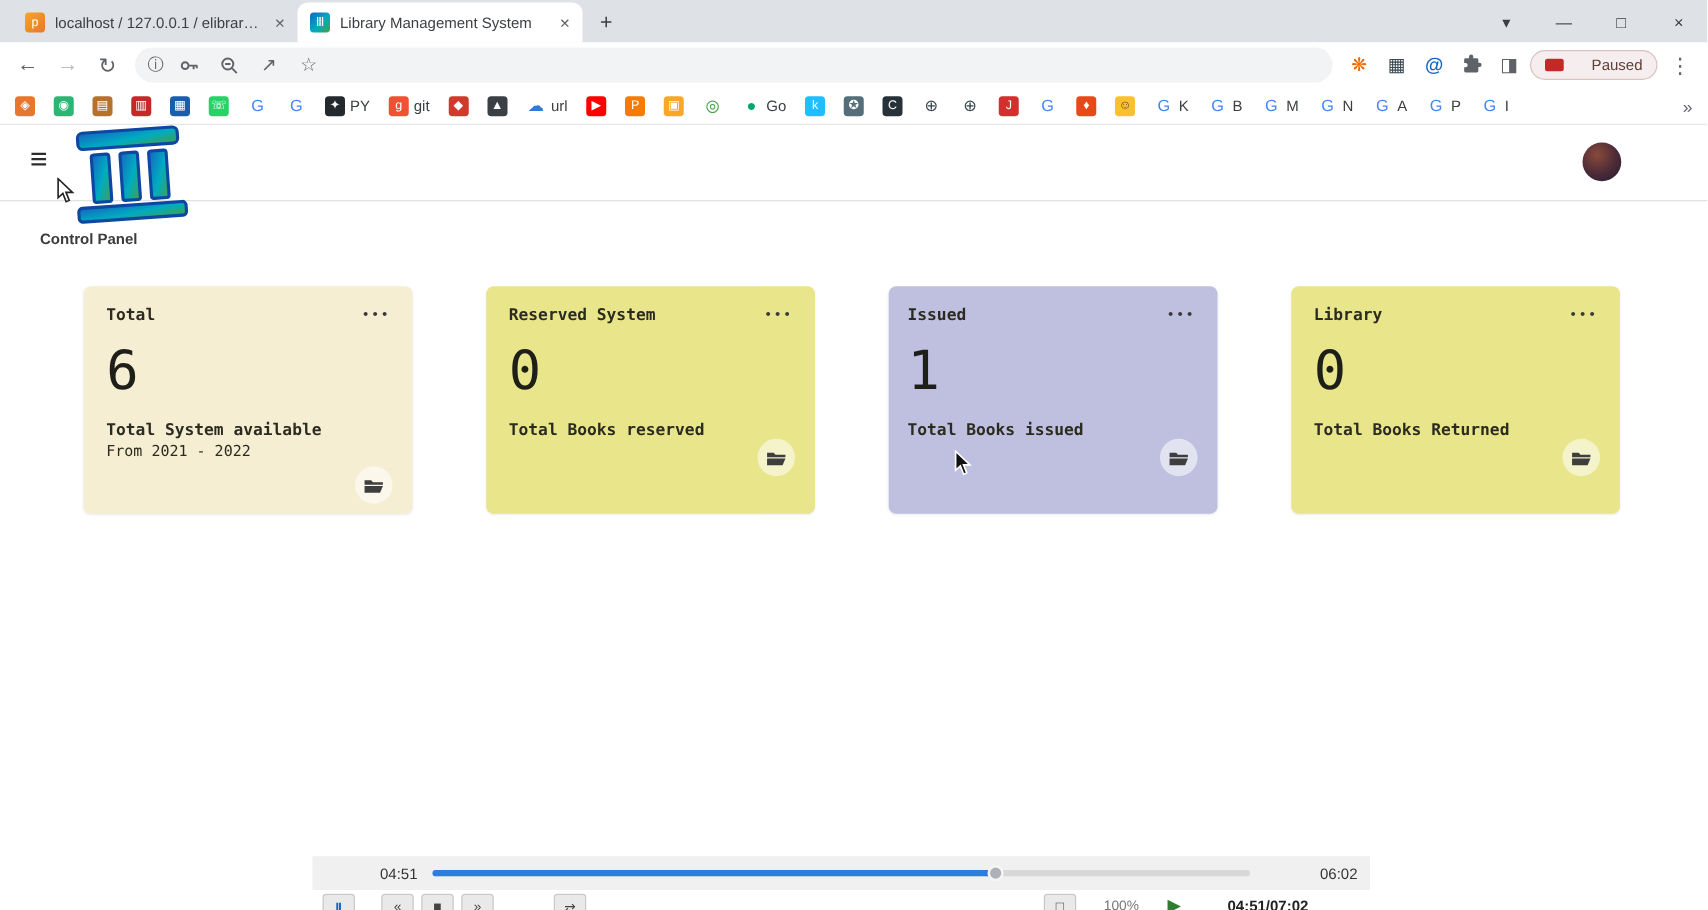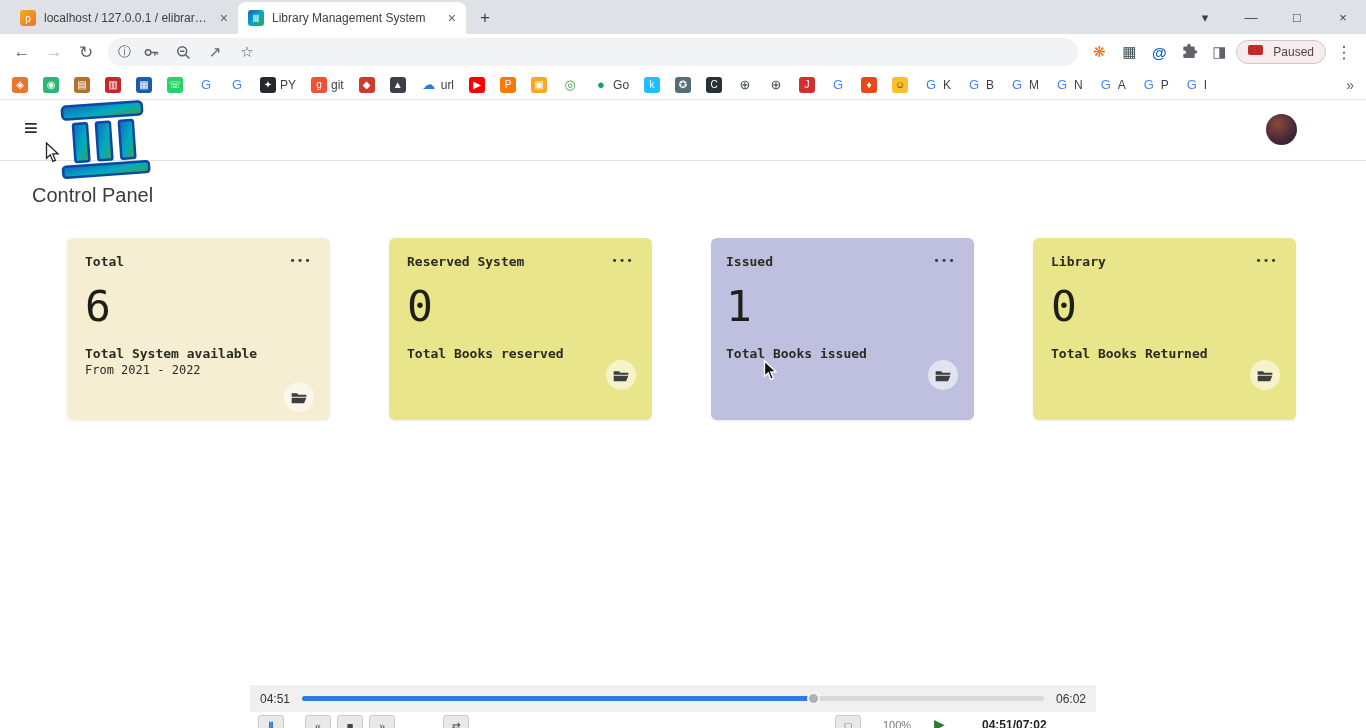--- a/index.html
+++ b/index.html
@@ -29,63 +29,63 @@
             font-size:17px; color:#5f6368; border-radius:50%; }
   .nav-ic.disabled { color:#b8bcc0; }
   .omnibox { flex:1; height:28px; background:#f1f3f4; border-radius:14px; display:flex;
              align-items:center; padding:0 10px; gap:8px; margin:0 4px; }
   .omni-info { font-size:13px; color:#5f6368; }
   .omni-url { flex:1; font-size:13.5px; color:#202124; }
   .omni-ic { display:flex; align-items:center; justify-content:center; width:24px; height:24px;
              color:#5f6368; font-size:15px; }
   .ext-ic { width:26px; height:26px; display:flex; align-items:center; justify-content:center;
             font-size:15px; }
-  .paused-pill { display:flex; align-items:flex-start; gap:10px; padding:4px 11px;
+  .paused-pill { display:flex; align-items:center; gap:22px; padding:4px 11px;
                  border:1px solid #d8c2c2; border-radius:14px; background:#f6eeee; }
   .paused-dot { width:15px; height:10px; border-radius:2px; background:#c62828; }
   .paused-txt { font-size:12px; color:#5d4037; }
 
   .bookmarks { height:30px; background:#fff; display:flex; align-items:center; padding:0 12px;
                gap:15px; border-bottom:1px solid #e4e6e8; }
   .bm { display:flex; align-items:center; gap:4px; flex:0 0 auto; }
   .bm-ic { font-size:13px; line-height:16px; width:16px; height:16px; text-align:center; }
   .bm-ic.boxed { border-radius:3px; font-size:10px; line-height:16px; }
   .bm-tx { font-size:12px; color:#3c4043; }
   .bm-overflow { margin-left:auto; color:#5f6368; font-size:14px; }
 
   
   .page { position:relative; height:628px; background:#fff; }
   .page-header { height:61px; border-bottom:1px solid #e2e2e2; position:relative; }
   .hamburger { position:absolute; left:24px; top:16px; font-size:24px; color:#2d2d2d; line-height:1; }
   .logo { position:absolute; left:52px; top:-2px; z-index:2; }
   .avatar { position:absolute; right:69px; top:14px; width:31px; height:31px; border-radius:50%;
             background:radial-gradient(circle at 38% 32%, #8a4a3a, #4a2a38 55%, #221c30); }
 
-  .page-title { margin:23px 0 0 32px; font-size:20px; font-weight:400; color:#3c3c3c; }
+  .page-title { margin:23px 0 0 32px; font-size:12px; font-weight:700; color:#3c3c3c; }
 
   .cards { display:flex; gap:59px; padding:0 67px; margin-top:31px; }
   .card { position:relative; width:263px; height:182px; border-radius:6px; padding:16px 18px;
           font-family:"DejaVu Sans Mono", monospace; color:#2b2b20;
           box-shadow:0 1px 2px rgba(0,0,0,.08); }
   .card-top { display:flex; justify-content:space-between; align-items:flex-start; }
   .card-label { font-size:13px; font-weight:bold; }
   .card-menu { font-size:11px; letter-spacing:1px; color:#3a3a3a; }
   .card-value { font-size:43px; margin-top:16px; line-height:1; color:#1f1f1a; }
   .card-desc { font-size:13px; font-weight:bold; margin-top:18px; }
   .card-sub { font-size:12px; margin-top:2px; }
   .folder-btn { position:absolute; right:16px; bottom:30px; width:30px; height:30px;
                 border-radius:50%; background:rgba(255,255,255,.55); display:flex;
                 align-items:center; justify-content:center; }
   .card:first-child .folder-btn { bottom:8px; }
 
   
   .player { position:absolute; left:250px; top:585px; width:846px; }
   .player-bar { height:27px; background:#f0f0f0; display:flex; align-items:center;
                 padding:0 10px; gap:12px; }
-  .p-time { font-size:12px; color:#333; }
+  .p-time { font-size:12px; color:#333;margin-left:44px; }
   .p-track { flex:1; height:5px; background:#d8d8d8; border-radius:3px; position:relative; }
   .p-fill { height:5px; background:#2e7ce0; border-radius:3px 0 0 3px; width:0; }
   .p-handle { position:absolute; top:-4px; width:13px; height:13px; border-radius:50%;
               background:#aeb2b8; border:2px solid #f5f5f5; margin-left:-7px; }
   .player-btns { position:relative; height:24px; margin-top:1px; }
   .p-btn { position:absolute; top:2px; width:26px; height:22px; background:#e9e9e9;
            border:1px solid #c9c9c9; border-radius:3px; font-size:11px; color:#444;
            display:flex; align-items:center; justify-content:center; }
   .p-btn.pause { color:#1565c0; font-weight:bold; }
   .p-label { position:absolute; top:6px; font-size:11px; color:#777; }

